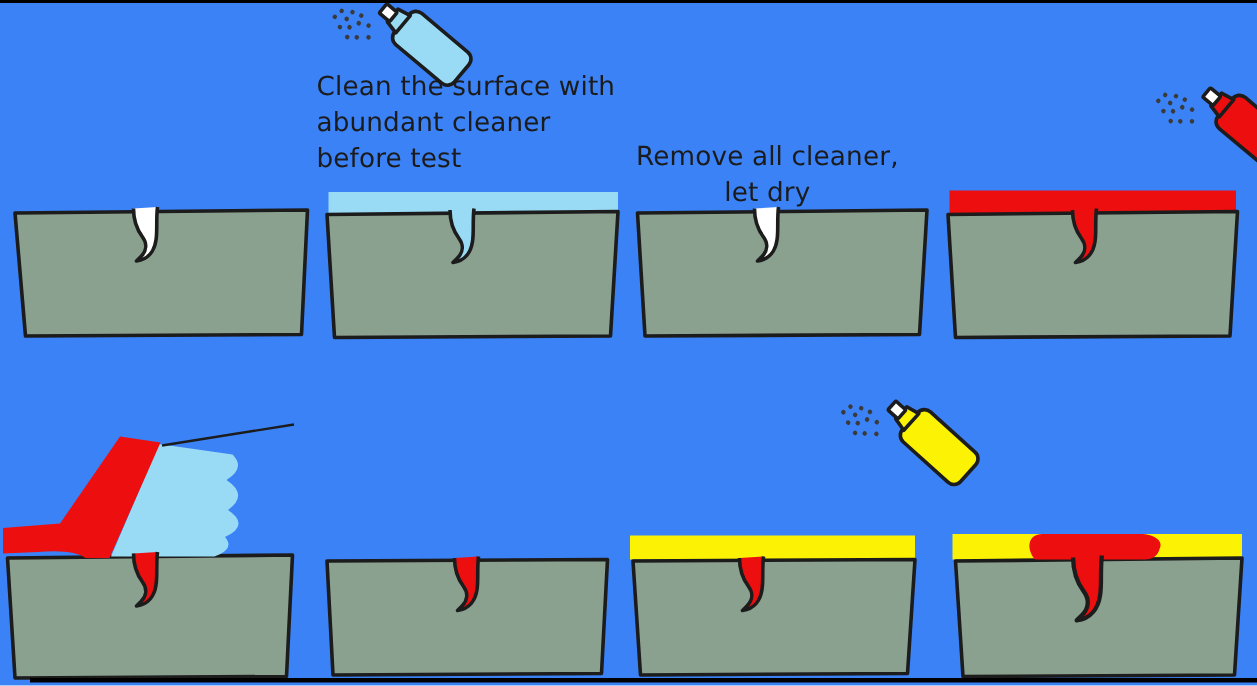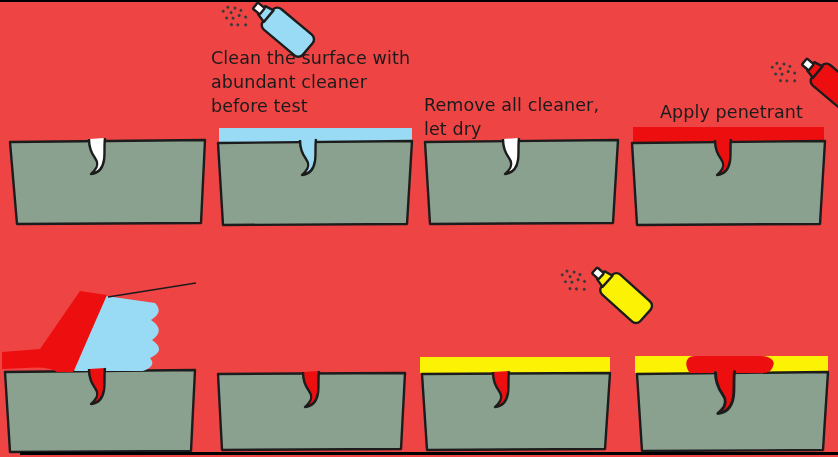--- a/index.html
+++ b/index.html
@@ -1,25 +1,25 @@
 <!DOCTYPE html>
 <html><head>
 <meta charset="utf-8">
 <style>
   html,body{margin:0;padding:0;background:#fff;}
-  .stage{position:relative;width:838px;height:457px;background:#ef4444;overflow:hidden;
+  .stage{position:relative;width:838px;height:457px;background:#3b82f6;overflow:hidden;
          font-family:"DejaVu Sans","Liberation Sans",sans-serif;}
   .stage svg{position:absolute;left:0;top:0;}
   .border-line{position:absolute;background:#000;}
   .border-line.top{left:0;top:0;width:838px;height:2px;}
   .border-line.bottom{left:20px;top:452px;width:818px;height:3px;}
   .caption{position:absolute;color:#1b1b1b;font-size:17.5px;line-height:24px;
            white-space:pre-line;letter-spacing:0.1px;}
   .cap-clean{left:211px;top:46px;}
-  .cap-remove-cleaner{left:424px;top:93px;}
+  .cap-remove-cleaner{left:424px;top:93px;text-align:center;}
   .cap-apply-penetrant{left:660px;top:100px;}
   .cap-remove-excess{left:4px;top:251px;}
   .cap-apply-developer{left:443px;top:328px;}
   .cap-wait{left:658px;top:302px;}
   .stk{stroke:#1c1c1c;stroke-width:2.4;stroke-linejoin:round;}
   .thin{stroke:#1c1c1c;stroke-width:1.6;fill:none;}
   .noline{stroke:none;}
 </style>
 </head>
 <body>
@@ -108,16 +108,15 @@
       <path d="M 690,373 C 684,366 685,356 695,356 L 760,356 C 770,356 776,361 773,366 C 772,370 769,373 763,373 Z" class="noline" fill="#ed0f0f"></path>
       <use href="#crack" transform="translate(725,374) scale(1.2)" fill="#ed0f0f"></use>
     </g>
   </svg>
 
   <div class="caption cap-clean">Clean the surface with
 abundant cleaner
 before test</div>
   <div class="caption cap-remove-cleaner">Remove all cleaner,
 let dry</div>
-  <div class="caption cap-apply-penetrant">Apply penetrant</div>
 
   <div class="border-line bottom"></div>
 </div>
 
 </body></html>

